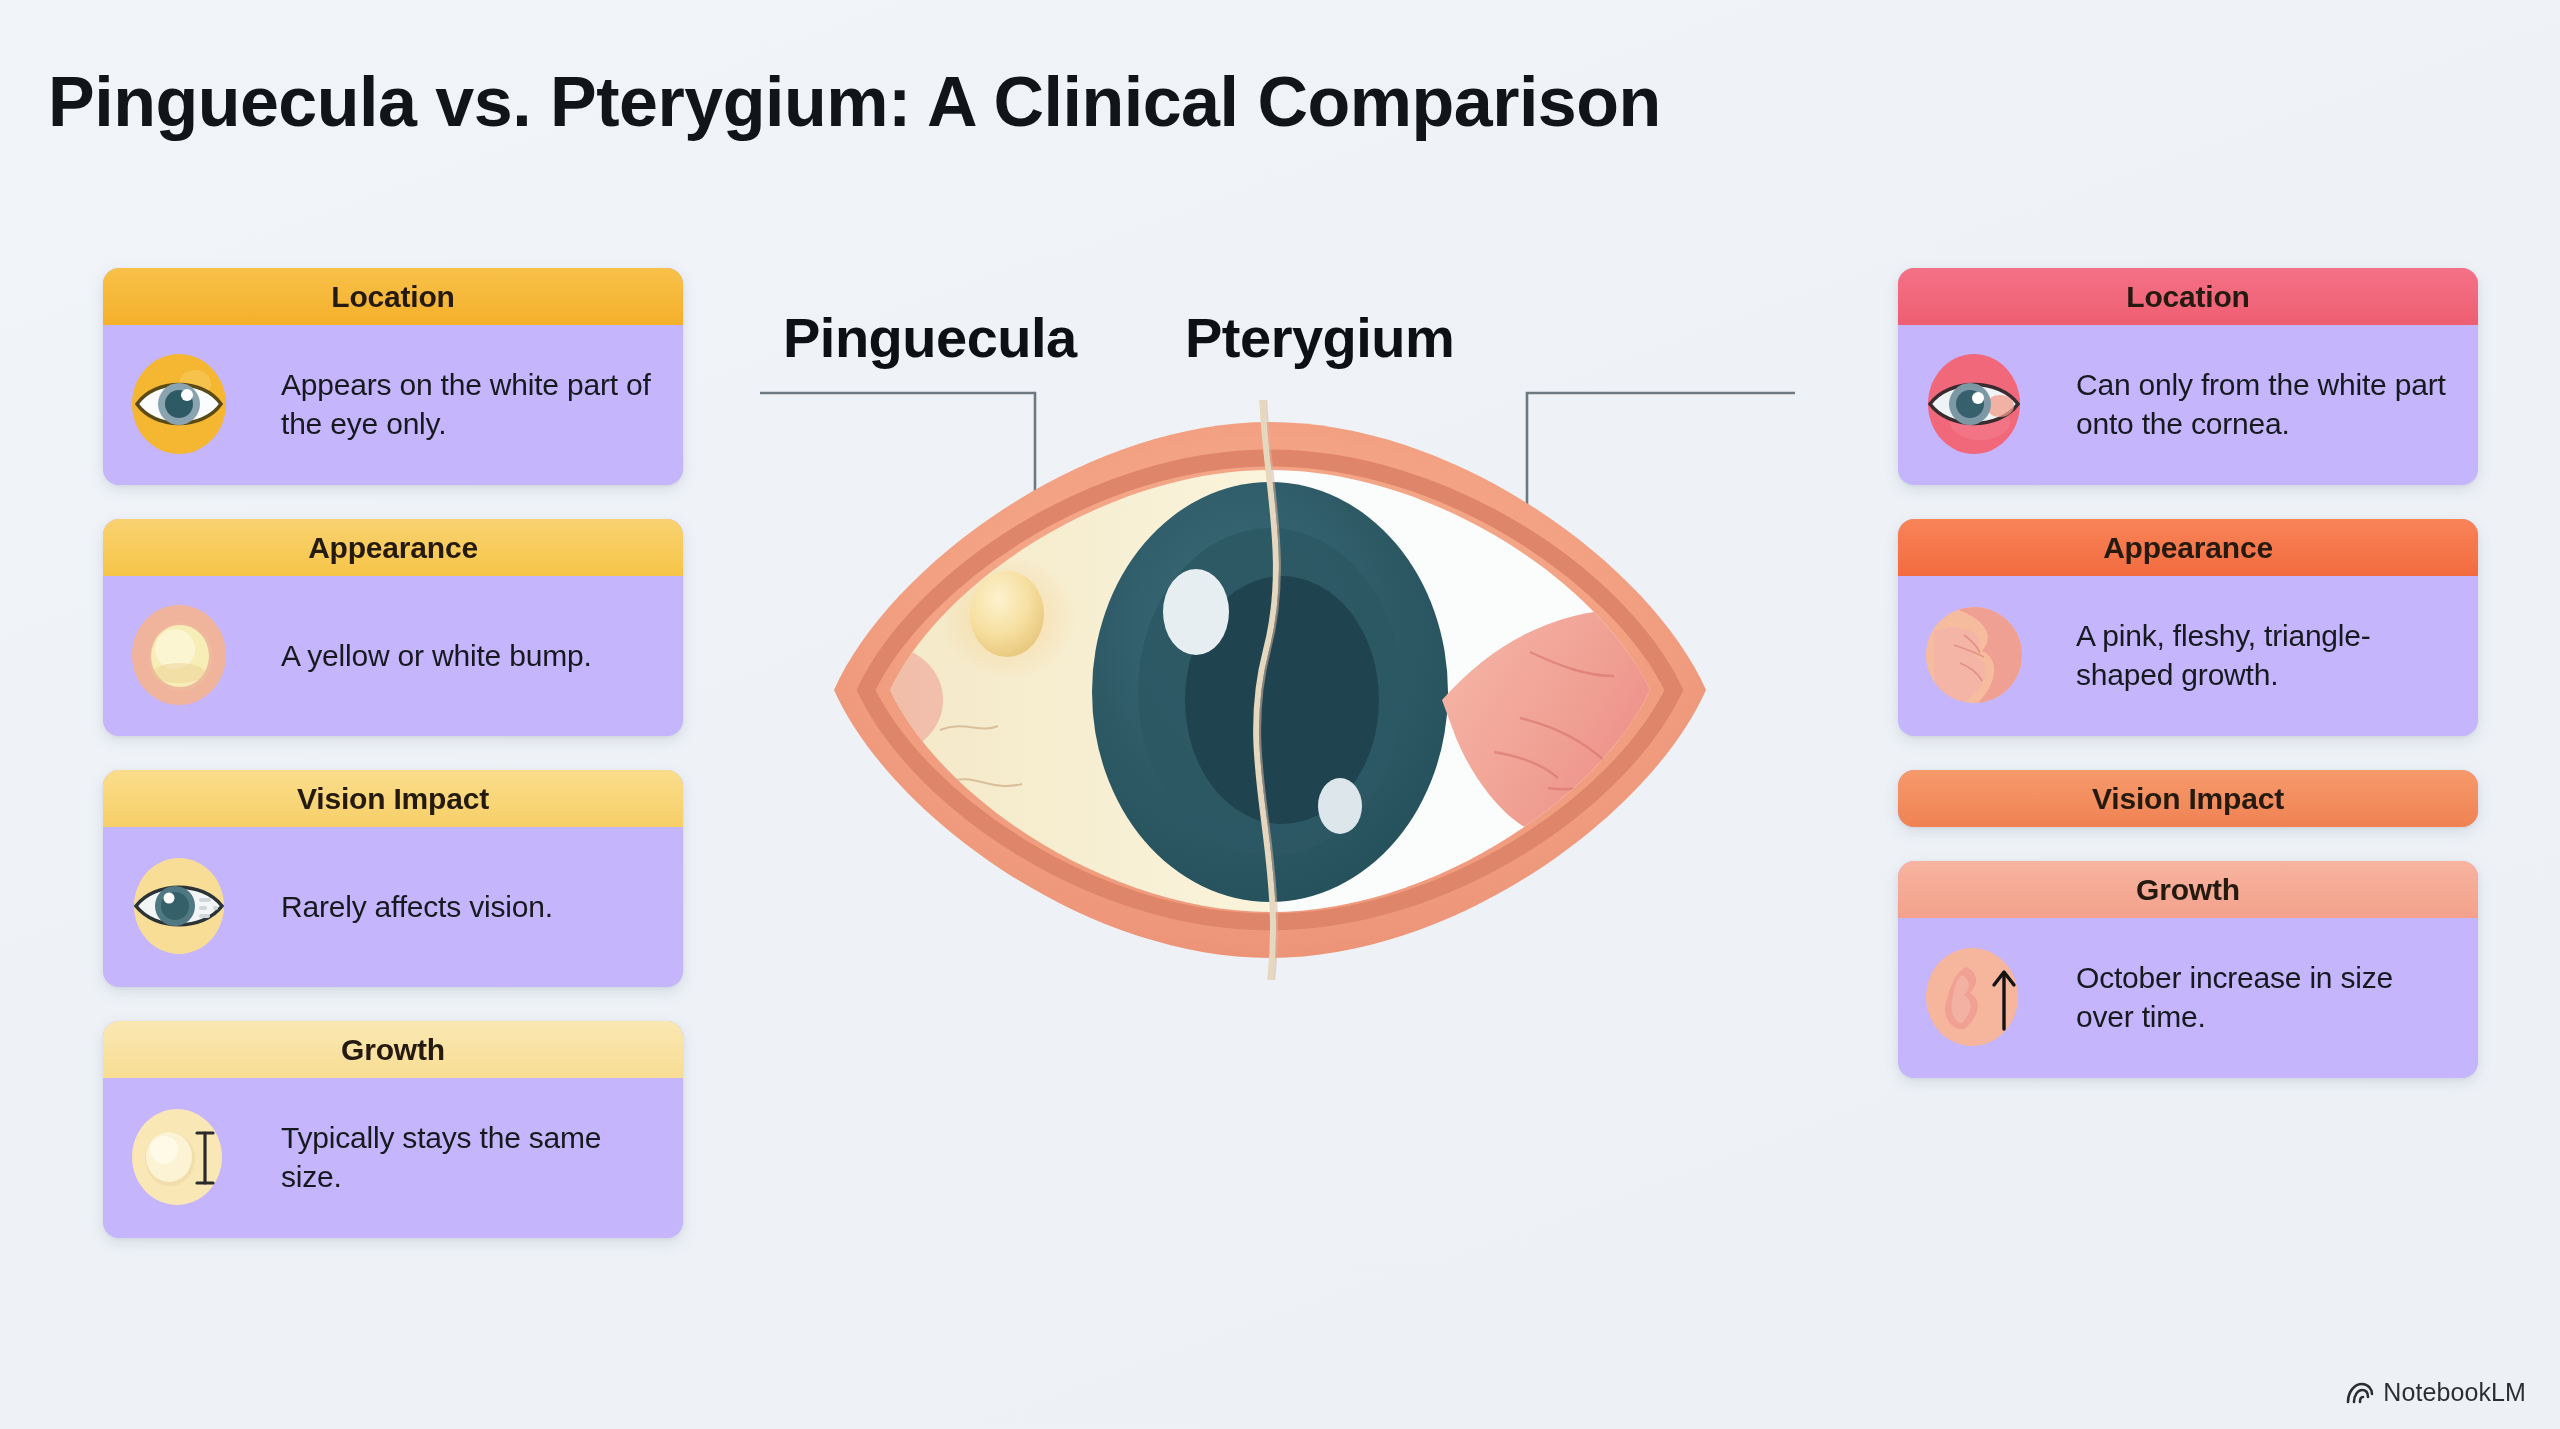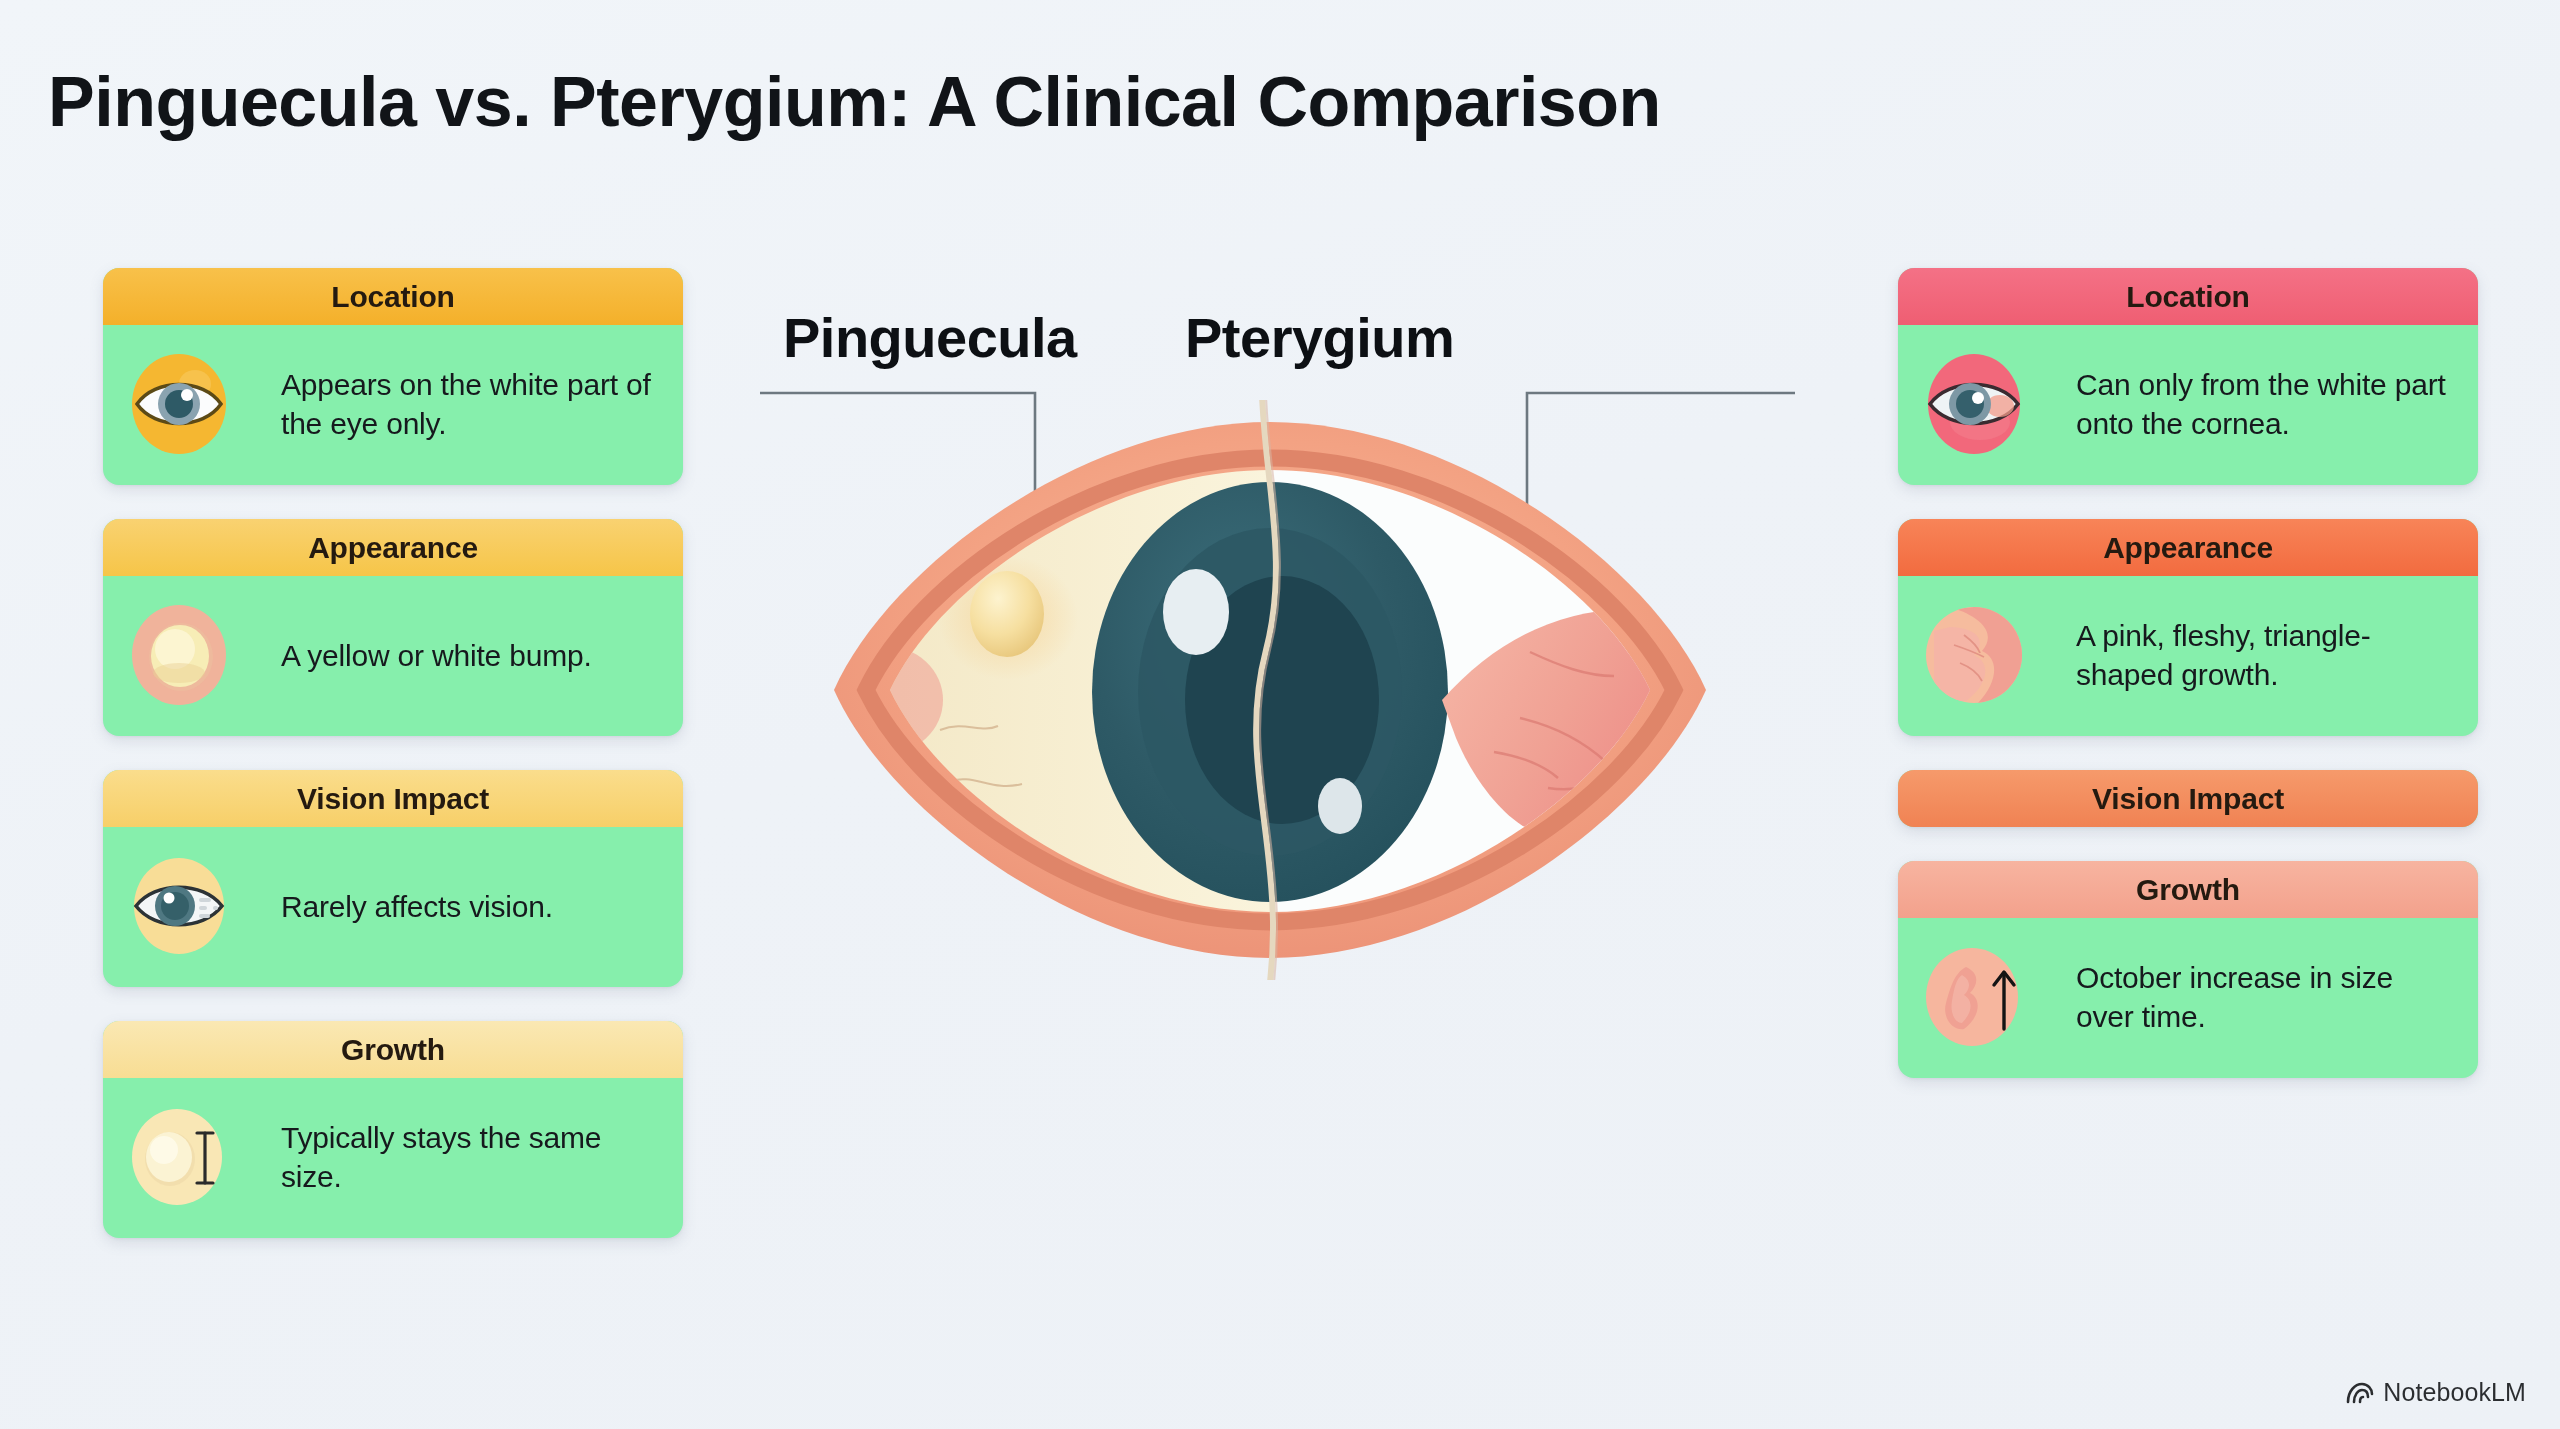--- a/index.html
+++ b/index.html
@@ -37,21 +37,21 @@
     top: 268px;
     width: 580px;
     display: flex;
     flex-direction: column;
     gap: 34px;
   }
   .column.left  { left: 103px; }
   .column.right { left: 1898px; }
 
   .card {
-    background: #86efac;
+    background: #c4b5fd;
     border-radius: 16px;
     overflow: hidden;
     box-shadow: 0 5px 14px rgba(100,115,135,0.17), 0 1px 3px rgba(100,115,135,0.10);
   }
 
   .card-header {
     height: 57px;
     display: flex;
     align-items: center;
     justify-content: center;

